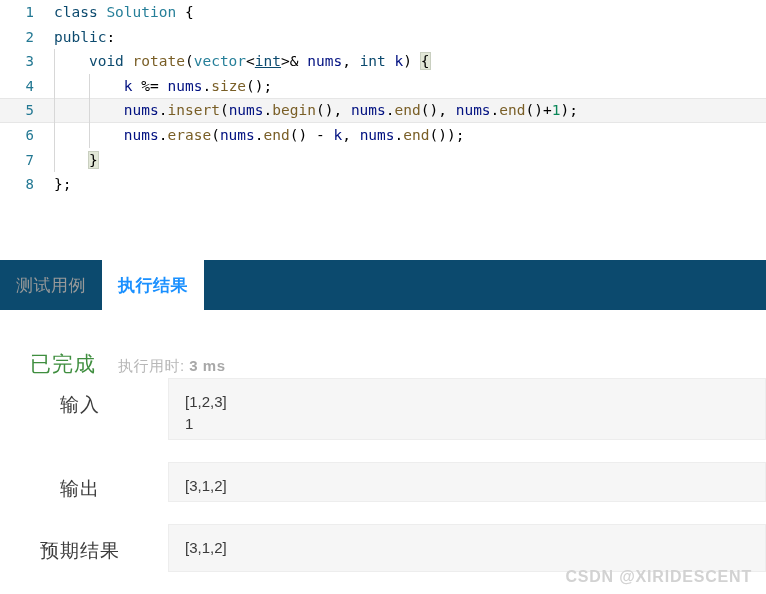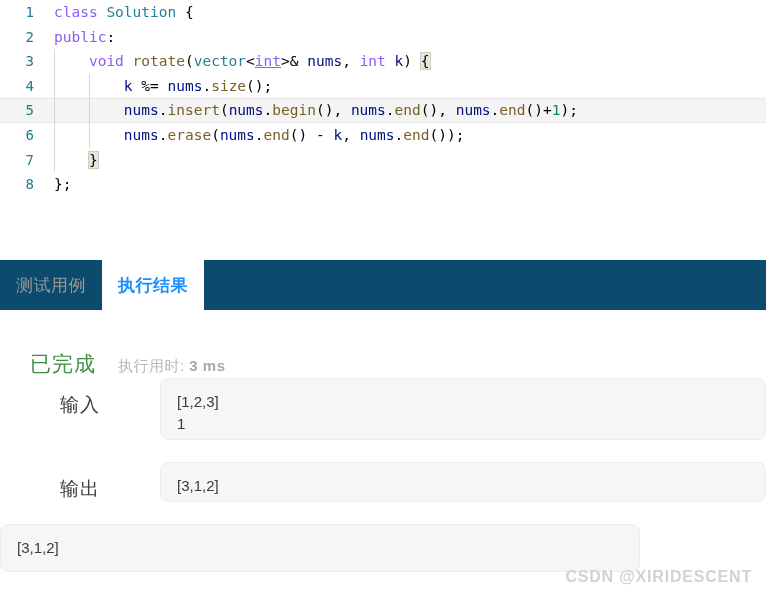--- a/index.html
+++ b/index.html
@@ -59,21 +59,21 @@
     position: absolute;
     top: 0;
     width: 1px;
     height: 24.6px;
     background: #d7d7d7;
   }
   .g1 { left: 54px; }
   .g2 { left: 89px; }
 
   
-  .k   { color: #8b5cf6; }         
+  .k   { color: #0c4a6e; }         
   .ty  { color: #267f99; }         
   .fn  { color: #795e26; }         
   .var { color: #001080; }         
   .num { color: #098658; }         
   .p   { color: #000000; }         
   .ul  { text-decoration: underline; }
   .brk { background: #e2e7d7; outline: 1px solid #c9cfc0; }
 
   
   #tabbar {
@@ -128,34 +128,35 @@
     letter-spacing: 0.5px;
   }
   #runtime-text b { color: #a8a8a8; }
 
   .io-row {
     position: absolute;
     left: 0;
     width: 766px;
     display: flex;
     align-items: flex-start;
+    gap: 8px;
   }
   .io-label {
     width: 160px;
     min-width: 160px;
     text-align: center;
     font-size: 19px;
     color: #3c3c3c;
     padding-top: 14px;
     letter-spacing: 1px;
   }
   .io-box {
     background: #f6f6f6;
     border: 1px solid #ededed;
-    border-radius: 8px;
+    border-radius: 0;
     padding: 12px 16px;
     width: 640px;
     box-sizing: border-box;
     font-family: "Liberation Sans", sans-serif;
     font-size: 15px;
     color: #3a3a3a;
     line-height: 22px;
     white-space: pre-line;
   }
   #row-input  { top: 68px;  }
@@ -250,18 +251,19 @@
     <div class="io-box">[1,2,3]
 1</div>
   </div>
 
   <div class="io-row" id="row-output">
     <div class="io-label">输出</div>
     <div class="io-box">[3,1,2]</div>
   </div>
 
   <div class="io-row" id="row-expect">
+    <div class="io-label">预期结果</div>
     <div class="io-box">[3,1,2]</div>
   </div>
 
 </div>
 
 <div id="watermark">CSDN @XIRIDESCENT</div>
 
 </body></html>

